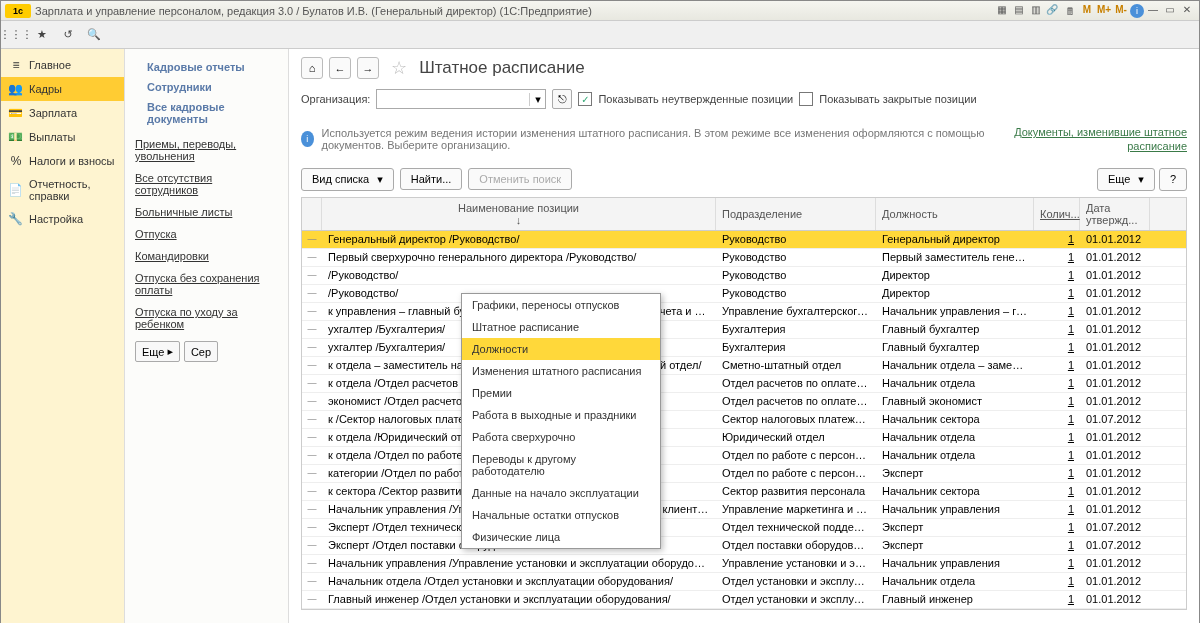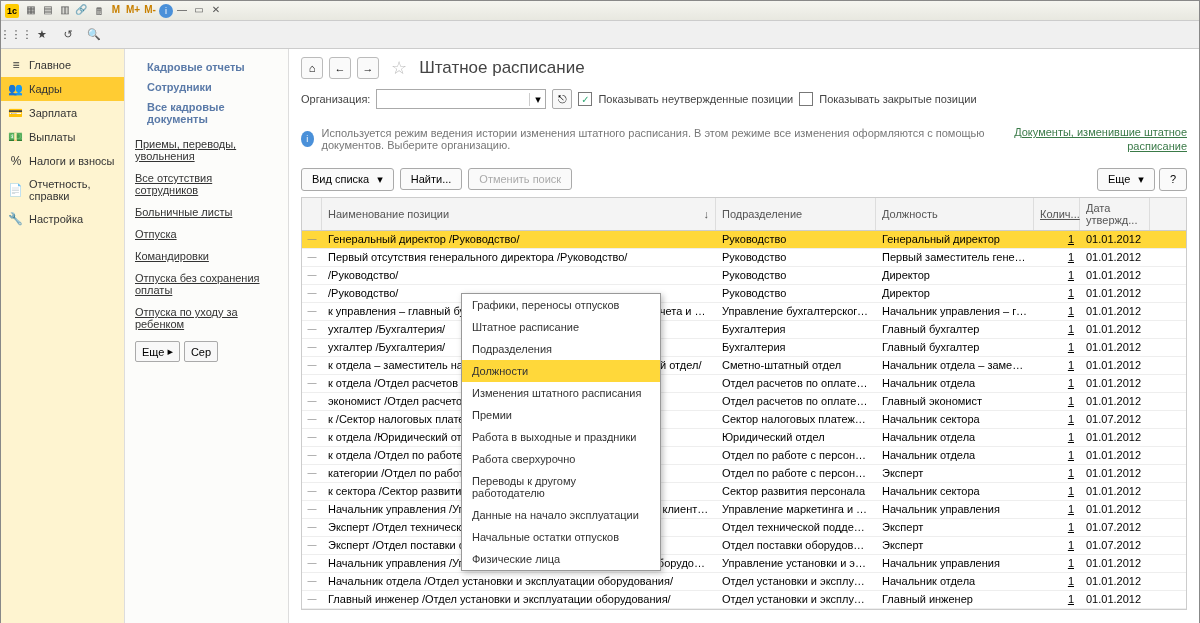--- a/index.html
+++ b/index.html
@@ -1,19 +1,19 @@
 <!DOCTYPE html>
 <html><head>
 <meta charset="utf-8">
 <style>
 * { box-sizing: border-box; margin: 0; padding: 0; font-family: Arial, sans-serif; font-size: 11px; }
 body { background: #e8e8e8; width: 1200px; height: 623px; overflow: hidden; }
 .window { background: #fff; border: 1px solid #888; }
 .titlebar { height: 20px; background: linear-gradient(#f5f5f0,#e8e8e0); display: flex; align-items: center; padding: 0 4px; border-bottom: 1px solid #ccc; }
-.titlebar .icon { width: 14px; height: 14px; background: #ffcc00; border-radius: 2px; margin-right: 4px; display:flex; align-items:center; justify-content:center; font-size:9px; font-weight:bold; }
+.titlebar .icon { width: 26px; height: 14px; background: #ffcc00; border-radius: 2px; margin-right: 4px; display:flex; align-items:center; justify-content:center; font-size:9px; font-weight:bold; }
 .titlebar .title { color: #555; flex:1; }
 .titlebar .tbtns { display:flex; gap:1px; }
 .titlebar .tbtn { width:16px; height:14px; font-size:10px; text-align:center; color:#555; }
 .titlebar .m { color:#c88000; font-weight:bold; }
 .titlebar .info { width:14px; height:14px; background:#4a90d9; border-radius:50%; color:#fff; font-size:9px; display:flex; align-items:center; justify-content:center; }
 .toolbar { height: 28px; background: #f0f0f0; display:flex; align-items:center; padding:0 6px; gap:8px; border-bottom:1px solid #ccc; }
 .toolbar .tb { width:18px; height:18px; display:flex; align-items:center; justify-content:center; color:#444; }
 .main { display:flex; height: calc(623px - 20px - 28px); }
 .nav { width:124px; background:#fef4d0; border-right:1px solid #ddd; padding-top:4px; }
 .nav .item { display:flex; align-items:center; gap:6px; padding:5px 8px; color:#333; cursor:pointer; }
@@ -43,35 +43,36 @@
 .abtn.disabled { color:#aaa; }
 .right-actions { margin-left:auto; display:flex; gap:4px; }
 .grid { border:1px solid #ccc; }
 .ghead { display:flex; background:#f4f4f4; border-bottom:1px solid #ccc; }
 .gh { padding:4px 6px; border-right:1px solid #ddd; color:#555; display:flex; align-items:center; justify-content:space-between; }
 .gbody { max-height:380px; overflow:auto; }
 .grow { display:flex; border-bottom:1px solid #eee; align-items:center; height:18px; }
 .grow.active { background:#ffd83a; }
 .gc { padding:2px 6px; white-space:nowrap; overflow:hidden; text-overflow:ellipsis; }
 .c0 { width:20px; display:flex; align-items:center; justify-content:center; color:#888; font-size:9px; }
-.c1 { width:394px; }
+.c1 { width:394px;flex-direction:column; }
 .c2 { width:160px; }
 .c3 { width:158px; }
 .c4 { width:46px; text-align:right;text-decoration:underline; }
 .c5 { width:70px; }
 .popup { position:absolute; top:244px; left:172px; width:200px; background:#fff; border:1px solid #999; box-shadow:2px 2px 6px rgba(0,0,0,0.25); z-index:10; }
 .popup .pitem { padding:5px 10px; color:#333; cursor:pointer; }
 .popup .pitem.hover { background:#ffd83a; }
 </style>
 </head>
 <body>
 
 <div class="window">
   <div class="titlebar">
     <span class="icon">1c</span>
+    <span class="title">Зарплата и управление персоналом, редакция 3.0 / Булатов И.В. (Генеральный директор)  (1С:Предприятие)</span>
     <div class="tbtns">
       <span class="tbtn">▦</span>
       <span class="tbtn">▤</span>
       <span class="tbtn">▥</span>
       <span class="tbtn">🔗</span>
       <span class="tbtn">🖩</span>
       <span class="tbtn m">M</span>
       <span class="tbtn m">M+</span>
       <span class="tbtn m">M-</span>
       <span class="info">i</span>
@@ -208,21 +209,21 @@
             <div class="grow active">
               <div class="gc c0">—</div>
               <div class="gc c1">Генеральный директор /Руководство/</div>
               <div class="gc c2">Руководство</div>
               <div class="gc c3">Генеральный директор</div>
               <div class="gc c4">1</div>
               <div class="gc c5">01.01.2012</div>
             </div>
             <div class="grow">
               <div class="gc c0">—</div>
-              <div class="gc c1">Первый отсутствия генерального директора /Руководство/</div>
+              <div class="gc c1">Первый сверхурочно генерального директора /Руководство/</div>
               <div class="gc c2">Руководство</div>
               <div class="gc c3">Первый заместитель генерального...</div>
               <div class="gc c4">1</div>
               <div class="gc c5">01.01.2012</div>
             </div>
             <div class="grow">
               <div class="gc c0">—</div>
               <div class="gc c1">/Руководство/</div>
               <div class="gc c2">Руководство</div>
               <div class="gc c3">Директор</div>
@@ -371,21 +372,20 @@
               <div class="gc c2">Отдел установки и эксплуатации о...</div>
               <div class="gc c3">Главный инженер</div>
               <div class="gc c4">1</div>
               <div class="gc c5">01.01.2012</div>
             </div>
           </div>
       </div>
       <div class="popup" id="popup">
           <div class="pitem">Графики, переносы отпусков</div>
           <div class="pitem">Штатное расписание</div>
-          <div class="pitem">Подразделения</div>
           <div class="pitem hover">Должности</div>
           <div class="pitem">Изменения штатного расписания</div>
           <div class="pitem">Премии</div>
           <div class="pitem">Работа в выходные и праздники</div>
           <div class="pitem">Работа сверхурочно</div>
           <div class="pitem">Переводы к другому работодателю</div>
           <div class="pitem">Данные на начало эксплуатации</div>
           <div class="pitem">Начальные остатки отпусков</div>
           <div class="pitem">Физические лица</div>
         </div>

